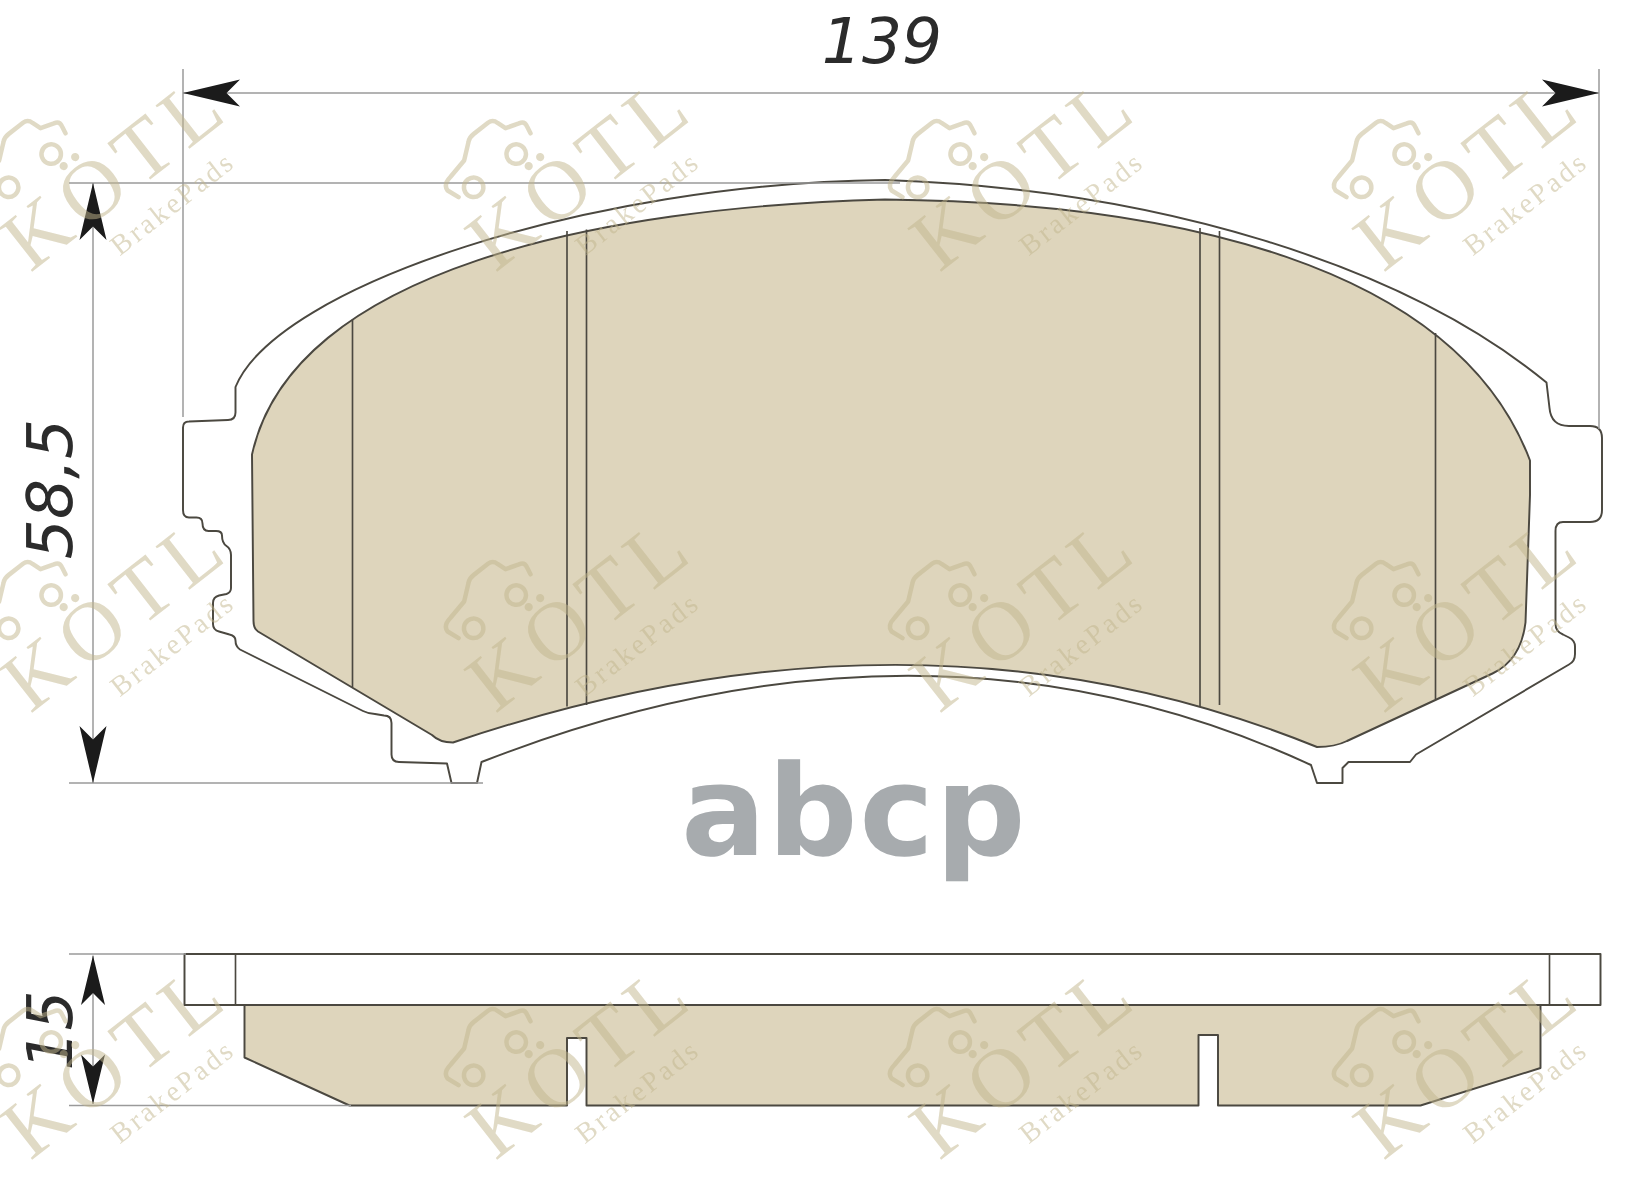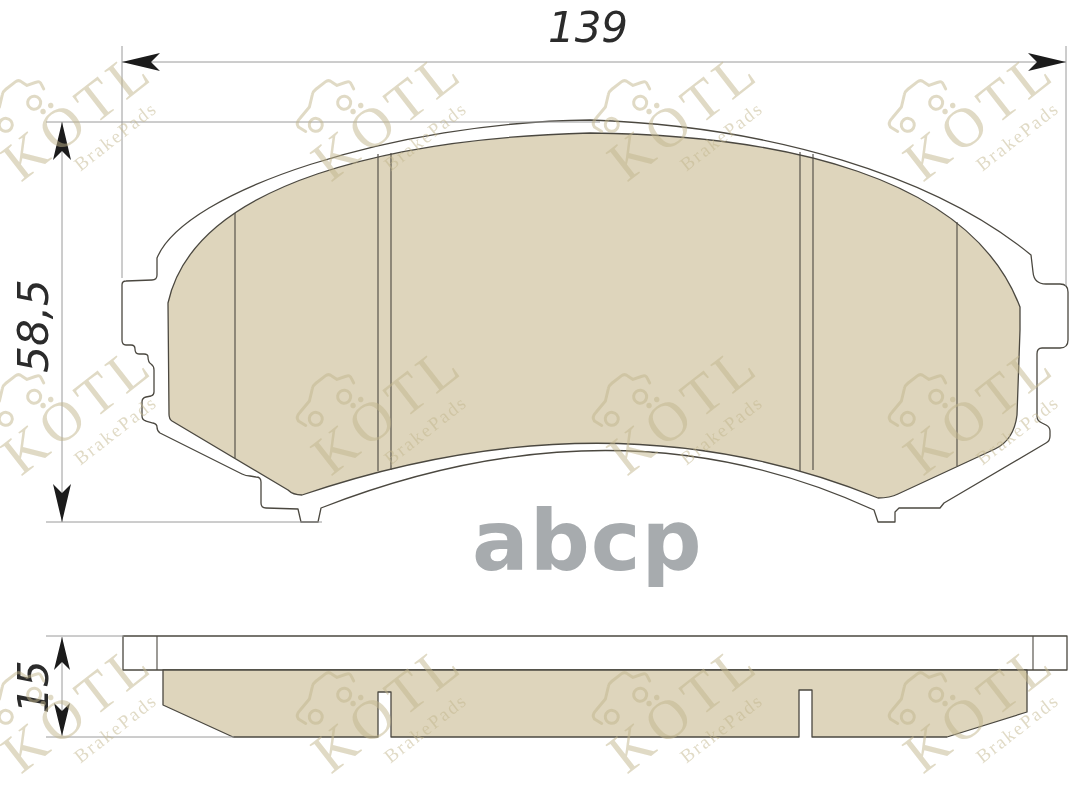--- a/index.html
+++ b/index.html
@@ -21,21 +21,21 @@
     font-family:"DejaVu Sans", sans-serif; text-anchor:middle;
   }
   
   .wm-layer { position:absolute; inset:0; z-index:3; opacity:.5; pointer-events:none; color:var(--watermark); }
   .wm { position:absolute; width:210px; transform:rotate(-38deg); }
   .wm .car { display:block; margin:0 0 0 4px; }
   .wm .brand { font-family:"Liberation Serif", serif; font-size:56px; letter-spacing:6px; line-height:.92; white-space:nowrap; }
   .wm .sub   { font-family:"Liberation Serif", serif; font-size:19px; letter-spacing:2px; margin:3px 0 0 54px; white-space:nowrap; }
   
   .logo {
-    position:absolute; left:472px; top:499px; z-index:4;
+    position:absolute; left:454px; top:499px; z-index:4;
     color:var(--logo-gray); font-family:"DejaVu Sans", sans-serif;
     font-size:84px; font-weight:700; letter-spacing:1px; line-height:1; pointer-events:none;
   }
 </style>
 </head>
 <body>
 
 <div class="stage" style="--friction: #ded5bc; --outline: #4b4840; --dim-line: #9a9a9a; --arrow: #1b1b1b; --dim-text: #2b2b2b; --watermark: #c2b68d; --logo-gray: #a7abae;">
 
   <svg class="drawing" width="1088" height="800" viewBox="0 0 1088 800">

